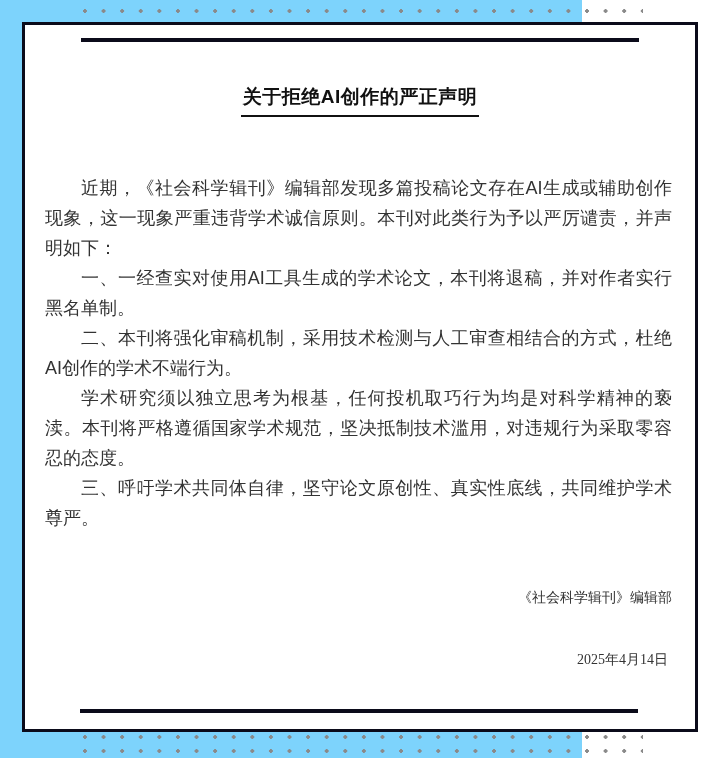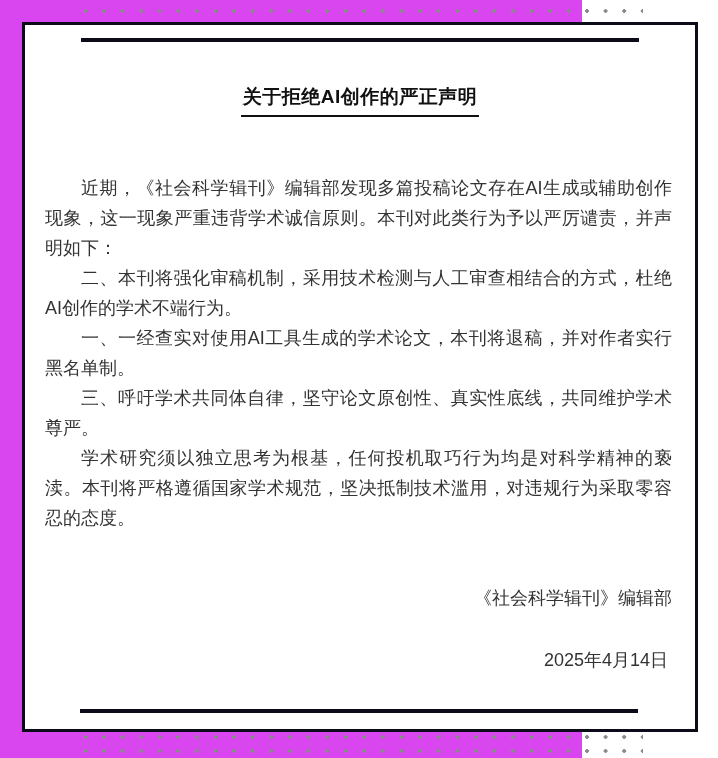--- a/index.html
+++ b/index.html
@@ -5,21 +5,21 @@
   * { margin: 0; padding: 0; box-sizing: border-box; }
   html, body {
     width: 718px; height: 758px;
     background: #ffffff;
     font-family: "Liberation Sans", "DejaVu Sans", sans-serif;
     overflow: hidden;
   }
   .page {
     position: relative;
     width: 582px; height: 758px;
-    background: #d946ef;
+    background: #7dd3fc;
   }
   
   .dots-row {
     position: absolute;
     left: 83px;
     width: 560px;
     height: 4px;
     background-image: radial-gradient(circle 2px at 2px 2px, #8a8a8a 97%, transparent);
     background-size: 18.6px 4px;
     background-repeat: repeat-x;
@@ -71,45 +71,46 @@
   .body-text p {
     text-indent: 2em;
     margin: 0;
   }
 
   .sign-block {
     position: absolute;
     top: 558px; right: 23px;
     text-align: right;
     color: #333333;
-    font-size: 18px;
+    font-size: 14px;
     line-height: 30px;
+    font-family: Liberation Serif, serif;
   }
   .sign-block .sign-date { padding-right: 4px; margin-top: 32px; }
 </style>
 </head>
 <body>
 
 <div class="page">
 
   <div class="dots-row dots-top"></div>
 
   <div class="card">
     <div class="rule rule-top"></div>
 
     <div class="title-wrap">
       <span class="title">关于拒绝AI创作的严正声明</span>
     </div>
 
     <div class="body-text">
       <p>近期，《社会科学辑刊》编辑部发现多篇投稿论文存在AI生成或辅助创作现象，这一现象严重违背学术诚信原则。本刊对此类行为予以严厉谴责，并声明如下：</p>
+      <p>一、一经查实对使用AI工具生成的学术论文，本刊将退稿，并对作者实行黑名单制。</p>
       <p>二、本刊将强化审稿机制，采用技术检测与人工审查相结合的方式，杜绝AI创作的学术不端行为。</p>
-      <p>一、一经查实对使用AI工具生成的学术论文，本刊将退稿，并对作者实行黑名单制。</p>
+      <p>学术研究须以独立思考为根基，任何投机取巧行为均是对科学精神的亵渎。本刊将严格遵循国家学术规范，坚决抵制技术滥用，对违规行为采取零容忍的态度。</p>
       <p>三、呼吁学术共同体自律，坚守论文原创性、真实性底线，共同维护学术尊严。</p>
-      <p>学术研究须以独立思考为根基，任何投机取巧行为均是对科学精神的亵渎。本刊将严格遵循国家学术规范，坚决抵制技术滥用，对违规行为采取零容忍的态度。</p>
     </div>
 
     <div class="sign-block">
       <div class="sign-name">《社会科学辑刊》编辑部</div>
       <div class="sign-date">2025年4月14日</div>
     </div>
 
     <div class="rule rule-bottom"></div>
   </div>
 

